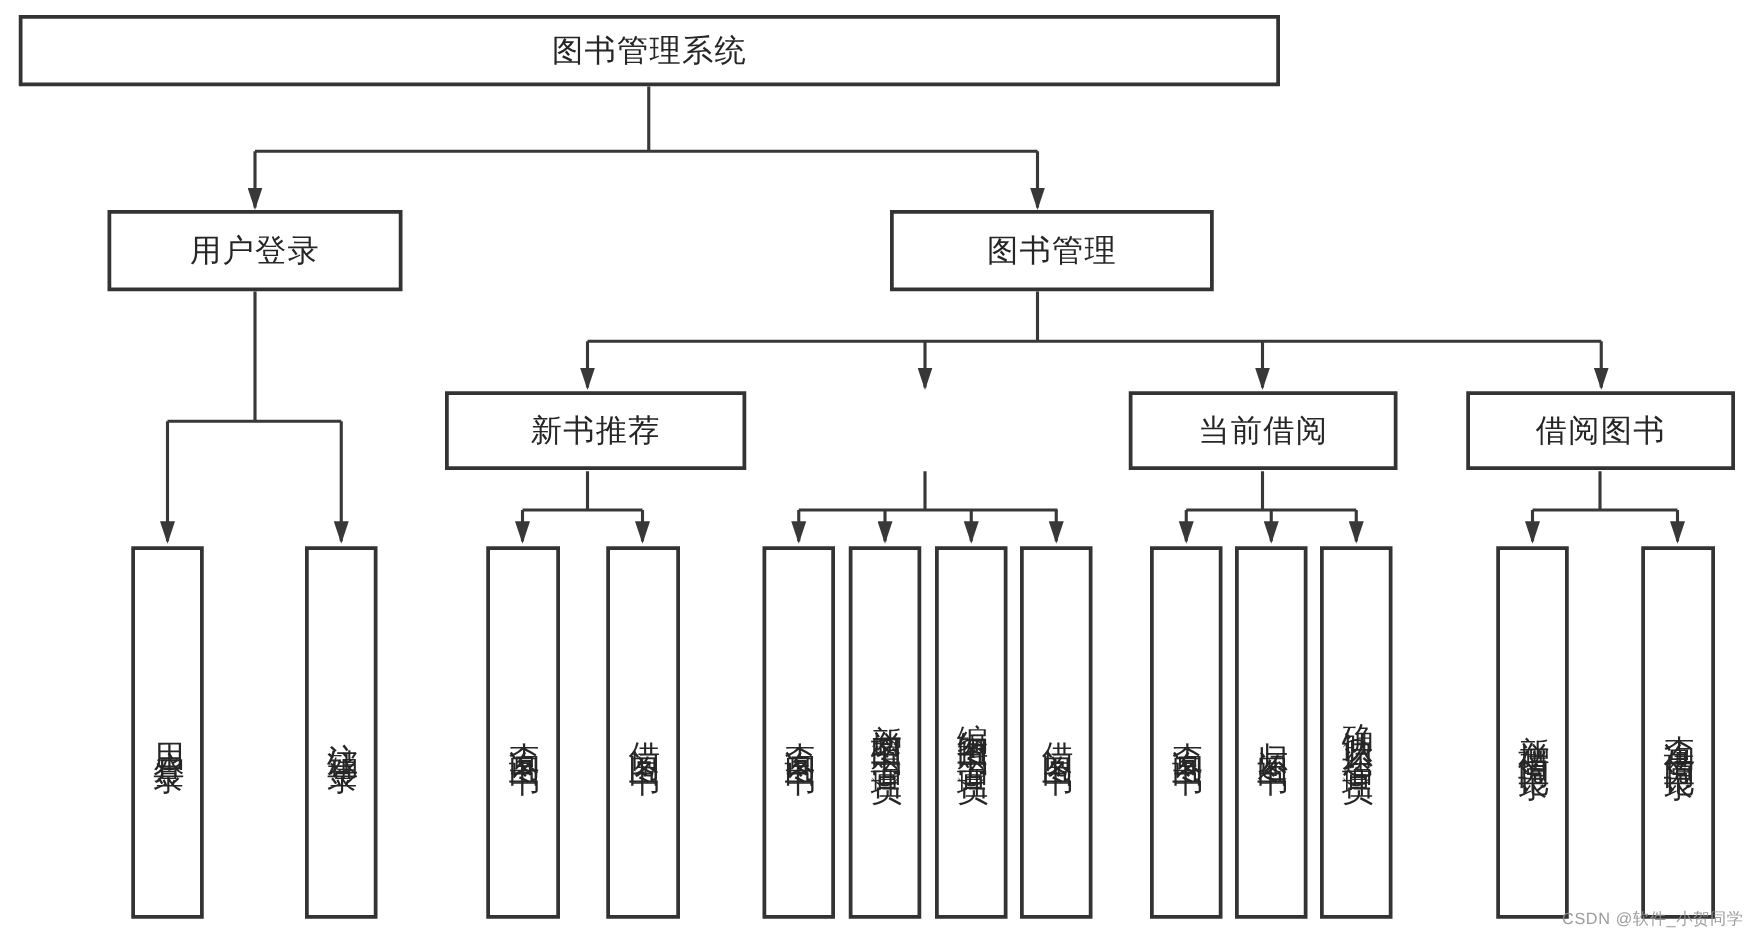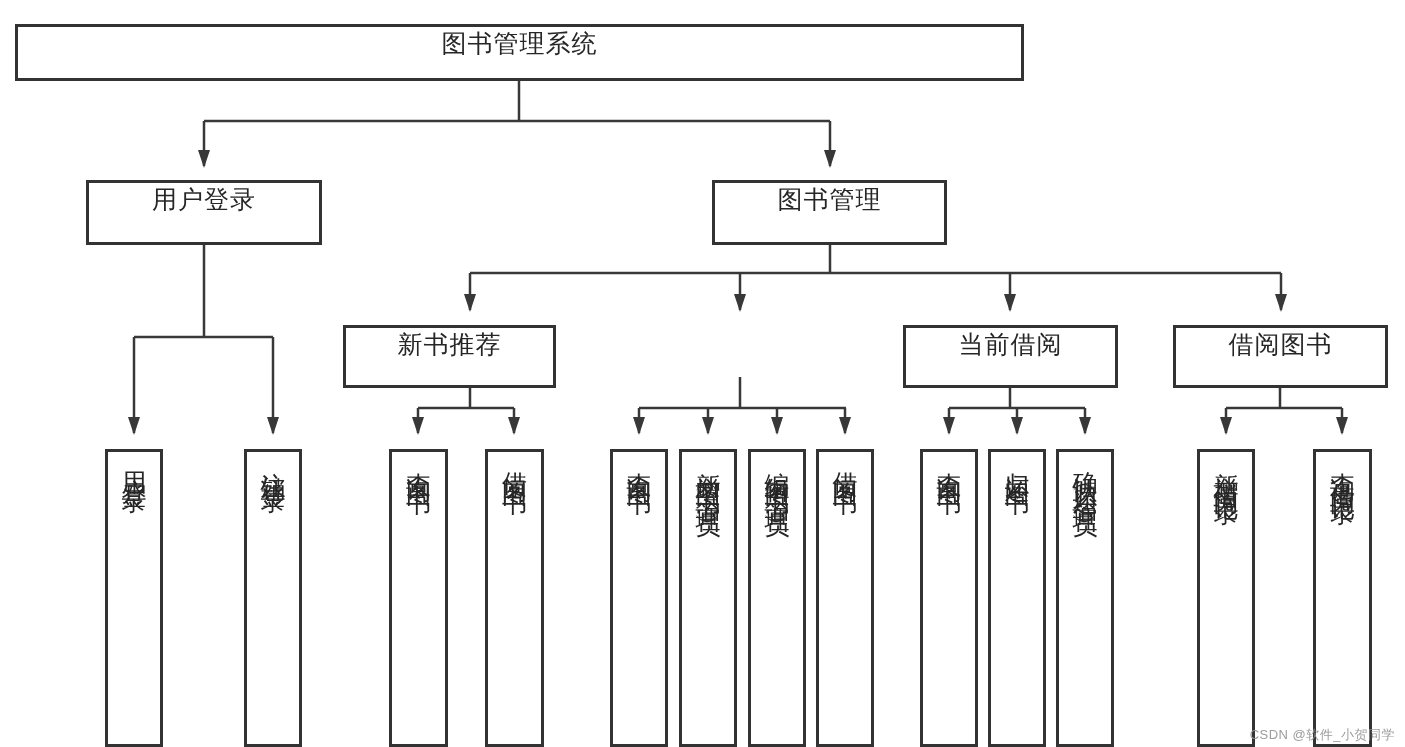--- a/index.html
+++ b/index.html
@@ -4,23 +4,22 @@
 <style>
   html,body{margin:0;padding:0;background:#ffffff;}
   .stage{
     position:relative;width:1405px;height:747px;overflow:hidden;
     background:#ffffff;font-family:"Liberation Sans",sans-serif;
   }
   .connectors{position:absolute;left:0;top:0;z-index:1;}
   .box{
     position:absolute;box-sizing:border-box;z-index:2;
     background:#ffffff;border:3px solid #333333;
-    display:flex;justify-content:center;
+    display:flex;align-items:center;justify-content:center;
     color:#262626;
-    margin-top:12px;
   }
   .lbl{font-size:25px;letter-spacing:1px;white-space:nowrap;}
   .vlbl{
     writing-mode:vertical-rl;text-orientation:mixed;
     font-size:25px;letter-spacing:6px;line-height:1;white-space:nowrap;
   }
   .watermark{
     position:absolute;right:10px;bottom:3px;z-index:6;
     font-size:13px;color:rgba(145,145,145,0.9);letter-spacing:0.5px;
   }
@@ -68,25 +67,25 @@
     </g>
   </svg>
 
   <div class="box" style="left:15px;top:12px;width:1009px;height:57px">
     <span class="lbl">图书管理系统</span>
   </div>
 
   <div class="box" style="left:86px;top:168px;width:236px;height:65px">
     <span class="lbl">用户登录</span>
   </div>
-  <div class="box" style="left:712px;top:168px;width:235px;height:65px">
+  <div class="box" style="left:712px;top:168px;width:259px;height:65px">
     <span class="lbl">图书管理</span>
   </div>
 
-  <div class="box" style="left:343px;top:313px;width:213px;height:63px">
+  <div class="box" style="left:356px;top:313px;width:241px;height:63px">
     <span class="lbl">新书推荐</span>
   </div>
   <div class="box" style="left:903px;top:313px;width:215px;height:63px">
     <span class="lbl">当前借阅</span>
   </div>
   <div class="box" style="left:1173px;top:313px;width:215px;height:63px">
     <span class="lbl">借阅图书</span>
   </div>
 
   <div class="box" style="left:105px;top:437px;width:58px;height:298px">

